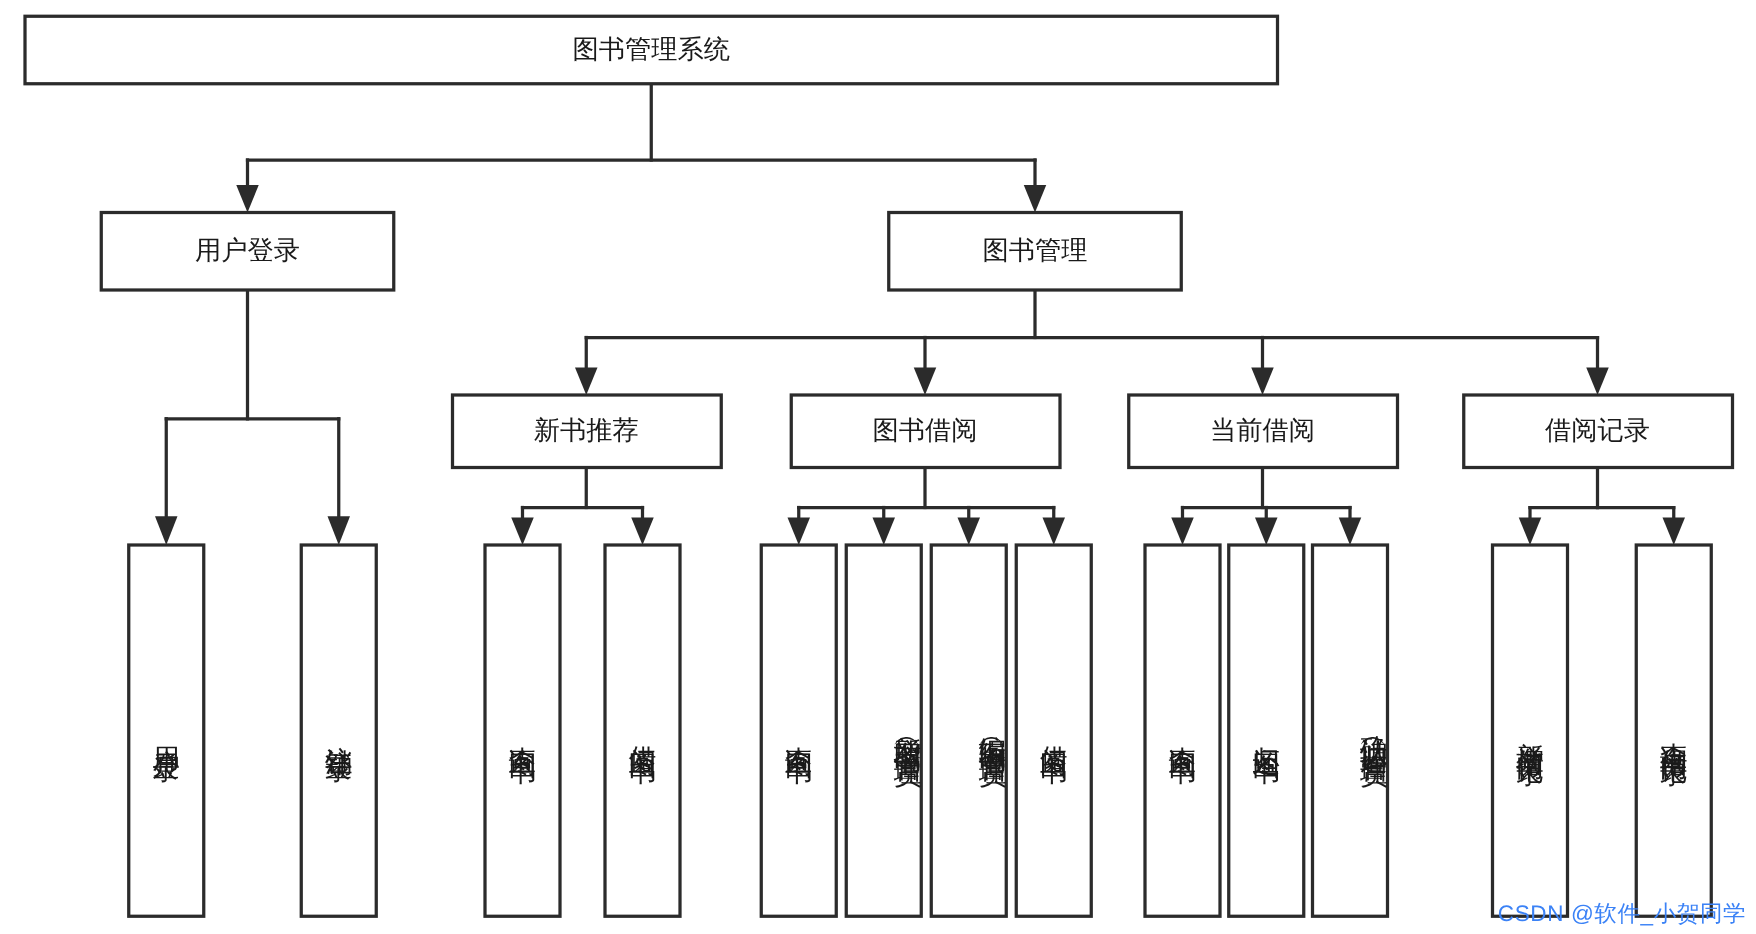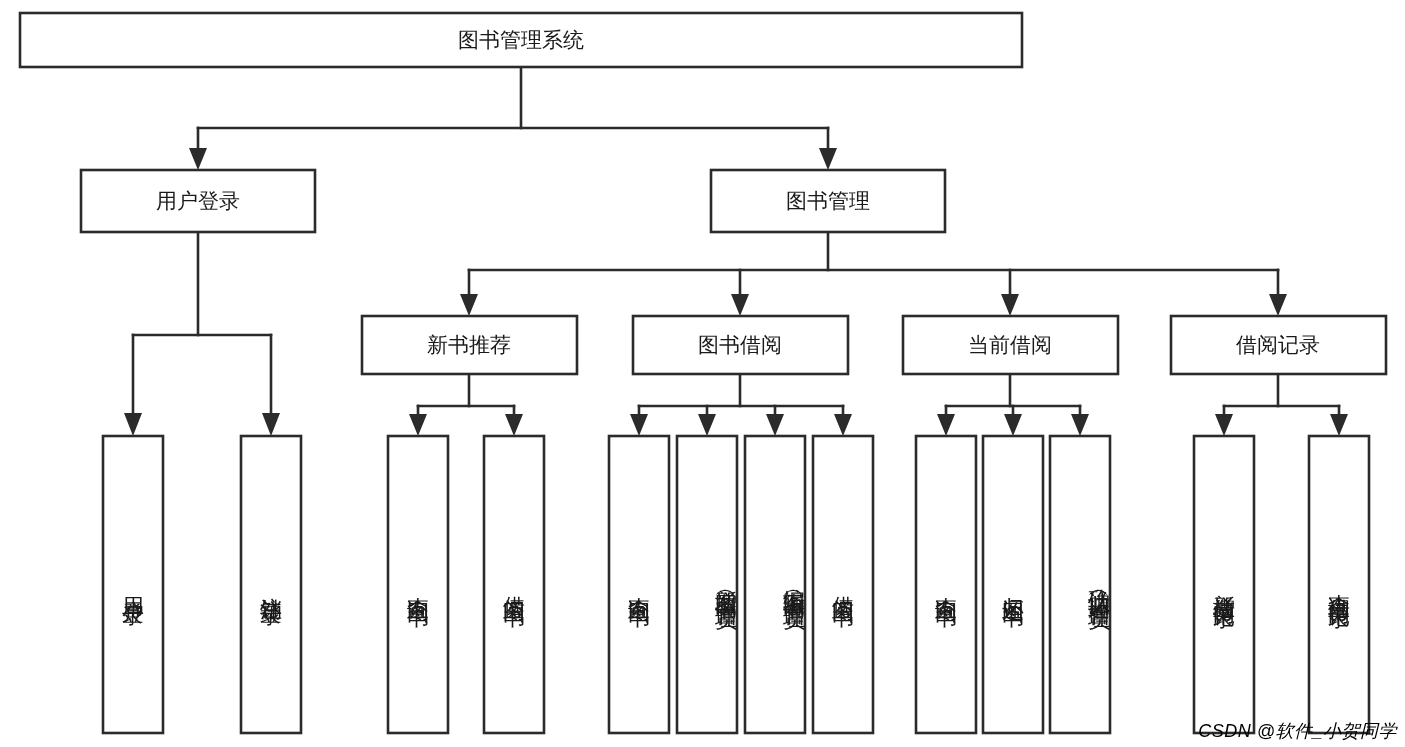--- a/index.html
+++ b/index.html
@@ -65,24 +65,23 @@
     white-space: pre-line;
     pointer-events: none;
     user-select: none;
   }
   .watermark {
     position: absolute;
     right: 8px;
     bottom: 4px;
     font-family: "Liberation Sans", "DejaVu Sans", sans-serif;
     font-size: 18px;
-    color: #000000;
+    color: #3b82f6;
     letter-spacing: 0.5px;
     white-space: nowrap;
-    font-style: italic;
   }
 </style>
 </head>
 <body>
 
 <div id="diagram-root">
 
   <svg id="tree-svg" viewBox="0 0 1405 747">
 
     <g>

